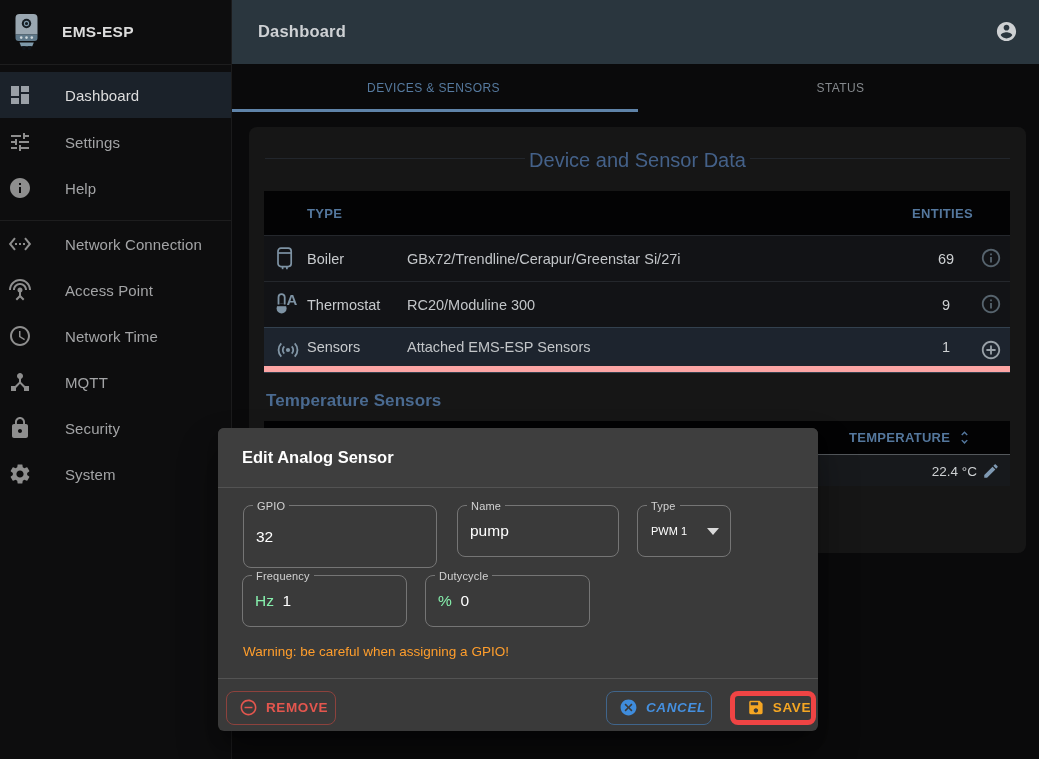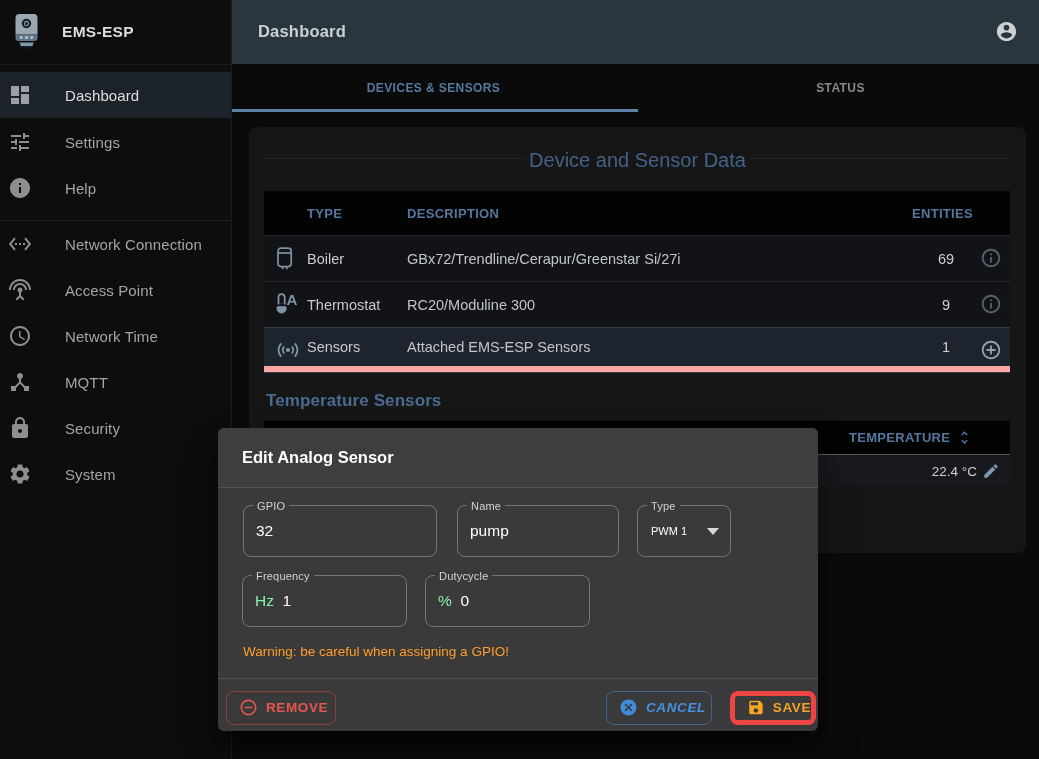--- a/index.html
+++ b/index.html
@@ -18,21 +18,21 @@
   .mi.sel { background:#1b222a; }
   .mi.sel .lbl { color:#dddddd; }
   .sdiv { position:absolute; left:0; width:231px; height:1px; background:#1d1d1e; }
 
   
   #topbar { left:232px; top:0; width:807px; height:64px; background:#2a363e; }
   #topbar .title { position:absolute; left:26px; top:22px; font-size:16.5px; font-weight:bold; color:#ced1d4; letter-spacing:0.2px; }
 
   
   #tabs { left:232px; top:64px; width:807px; height:48px; background:#0a0a0b; }
-  #tabs .tab { position:absolute; top:0; width:403px; height:48px; text-align:center; line-height:48px; font-size:12px; font-weight:bold; letter-spacing:0.4px; }
+  #tabs .tab { position:absolute; top:0; width:403px; height:48px; text-align:center; line-height:48px; font-size:12px; font-weight:normal; letter-spacing:0.4px; }
   #tabs .t1 { left:0; color:#567a9f; }
   #tabs .t2 { left:407px; color:#85898d; }
   #tabs .ind { position:absolute; left:0; top:45px; width:406px; height:3px; background:#5f83a8; }
 
   
   #card { left:249px; top:127px; width:777px; height:426px; background:#161616; border-radius:8px; }
   .dvd { position:absolute; top:31px; height:1px; background:#22262c; }
   #card .heading { position:absolute; top:22px; left:0; width:777px; text-align:center; font-size:20px; color:#446189; }
 
   
@@ -166,21 +166,20 @@
 </div>
 
 <div class="abs" id="card">
   <div class="dvd" style="left:16px; width:260px;"></div>
   <div class="dvd" style="left:501px; width:260px;"></div>
   <div class="heading">Device and Sensor Data</div>
 
   <div id="tbl1">
     <div class="thead">
       <div class="th" style="left:43px">TYPE</div>
-      <div class="th" style="left:143px">DESCRIPTION</div>
       <div class="th" style="left:648px">ENTITIES</div>
     </div>
     <div class="row">
       <svg class="devic" style="left:9px" viewBox="0 0 24 24" fill="none" stroke="#7e93a4" stroke-width="1.7">
           <rect x="5" y="2.2" width="13.2" height="18.4" rx="3"></rect>
           <line x1="5.2" y1="7" x2="18" y2="7"></line>
           <line x1="9.6" y1="20.6" x2="9.6" y2="23.2"></line>
           <line x1="13.9" y1="20.6" x2="13.9" y2="23.2"></line>
         </svg>
       <span class="nm">Boiler</span>
@@ -239,21 +238,21 @@
         </svg>
     </div>
   </div>
 </div>
 
 <div class="abs" id="dlg">
   <div class="dtitle">
       <span>Edit Analog Sensor</span>
     </div>
 
-  <div class="fld" style="left:25px; top:77px; width:194px; height:52px;padding-left:9px;">
+  <div class="fld" style="left:25px; top:77px; width:194px; height:63px;padding-left:9px;">
     <span class="flab">GPIO</span>
       <span class="fval">32</span>
   </div>
   <div class="fld" style="left:239px; top:77px; width:162px; height:52px;">
     <span class="flab">Name</span>
       <span class="fval">pump</span>
   </div>
   <div class="fld" style="left:419px; top:77px; width:94px; height:52px;">
     <span class="flab">Type</span>
       <span class="fval" style="font-size:11px;left:13px">PWM 1</span>

